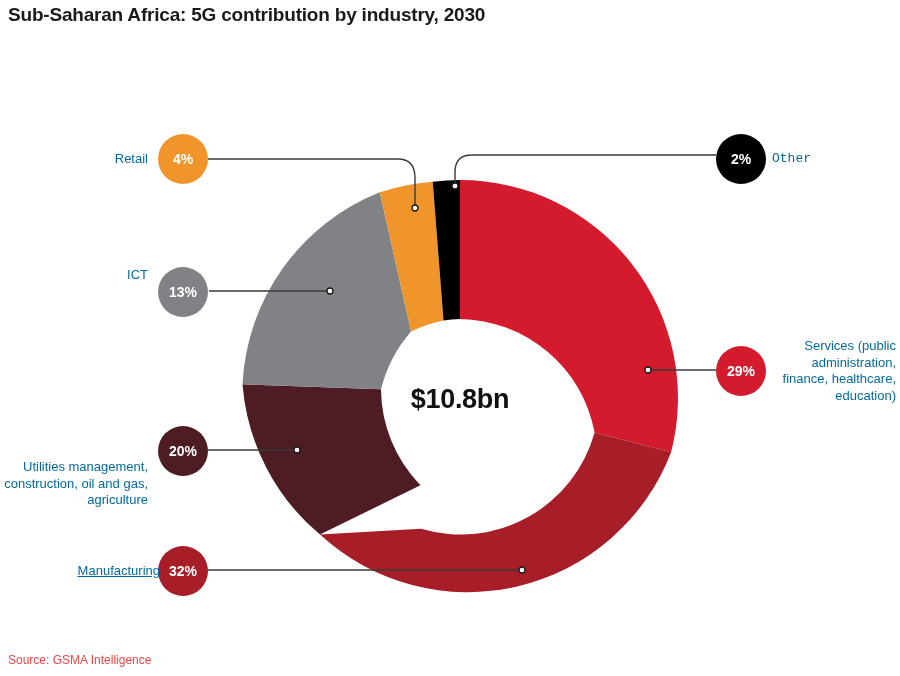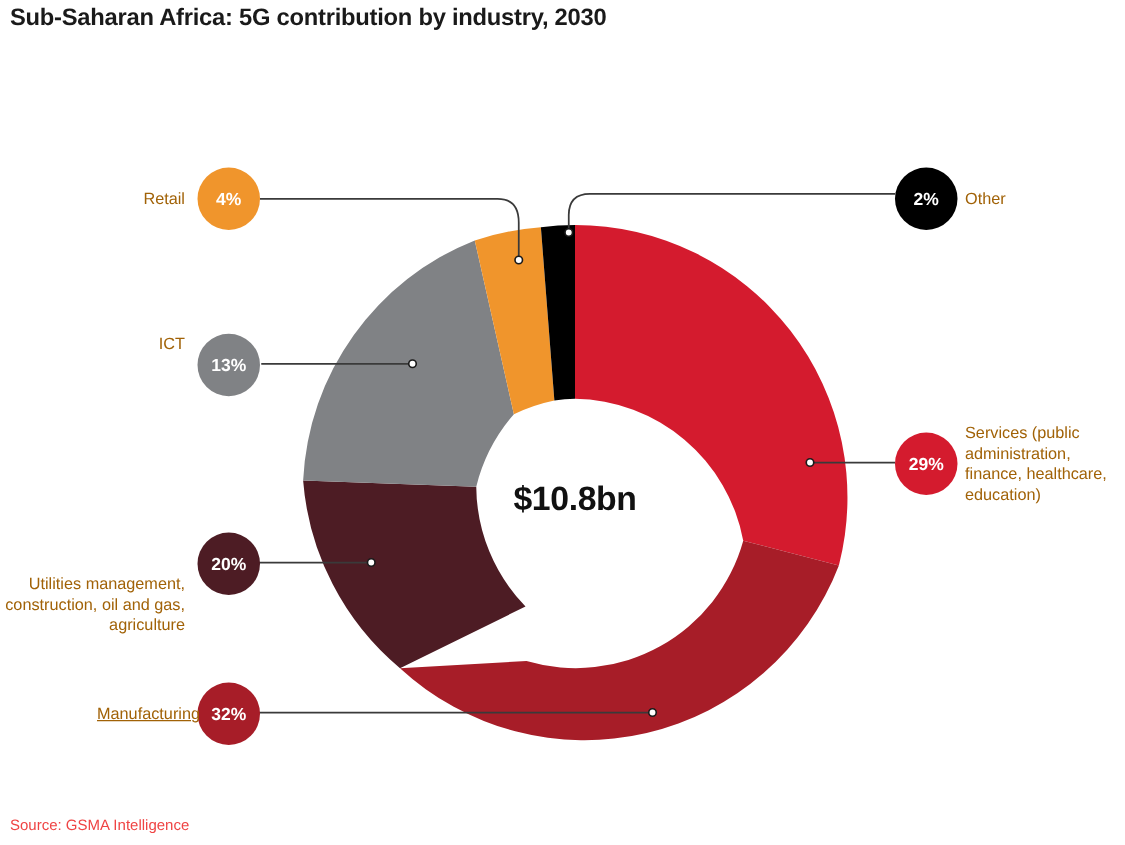--- a/index.html
+++ b/index.html
@@ -64,21 +64,21 @@
   .badge-text {
     font-family: "Liberation Sans", sans-serif;
     font-size: 14px;
     font-weight: bold;
     fill: #ffffff;
   }
   .callout-label {
     position: absolute;
     font-size: 13px;
     line-height: 16.5px;
-    color: #a16207;
+    color: #0369a1;
   }
   .callout-label.right {
     text-align: left;
   }
   .callout-label.left {
     text-align: right;
   }
 </style>
 </head>
 <body>
@@ -153,25 +153,25 @@
       </g>
       <g>
         <circle cx="741" cy="371" r="25" fill="#D41B2E"></circle>
         <text class="badge-text" x="741" y="376" text-anchor="middle">29%</text>
       </g>
     </g>
   </svg>
 
   <div class="callout-label left" style="left:0; top:151px; width:148px;">Retail</div>
 
-  <div class="callout-label right" style="left:772px; top:151px; width:125px;">Other</div>
+  <div class="callout-label right" style="left:772px; top:151px; width:125px;font-family:Liberation Mono, monospace;">Other</div>
 
   <div class="callout-label left" style="left:6px; top:267px; width:142px;">ICT</div>
 
   <div class="callout-label left" style="left:0; top:443px; width:148px;margin-top:16px;">Utilities management, construction, oil and gas, agriculture</div>
 
   <div class="callout-label left" style="left:12px; top:563px; width:148px;text-decoration:underline;">Manufacturing</div>
 
-  <div class="callout-label right" style="left:772px; top:338px; width:124px;">Services (public administration, finance, healthcare, education)</div>
+  <div class="callout-label right" style="left:772px; top:338px; width:124px;text-align:right;">Services (public administration, finance, healthcare, education)</div>
 
   <div class="source">Source: GSMA Intelligence</div>
 
 </div>
 
 </body></html>

